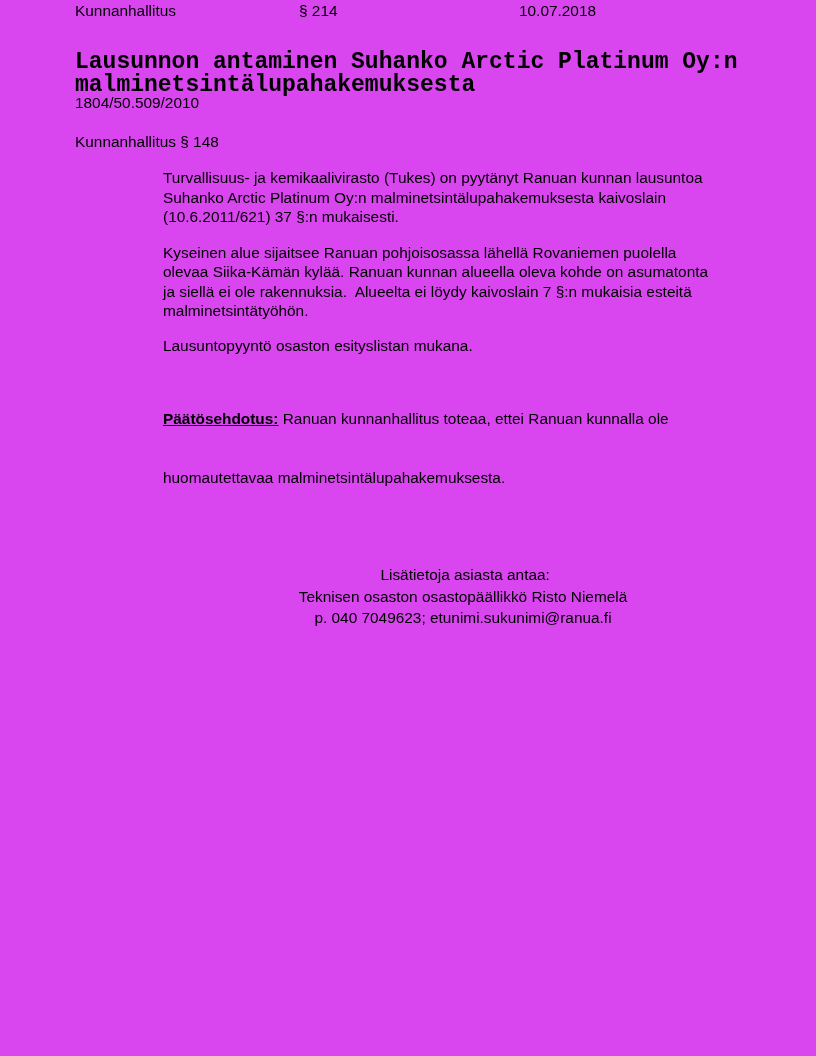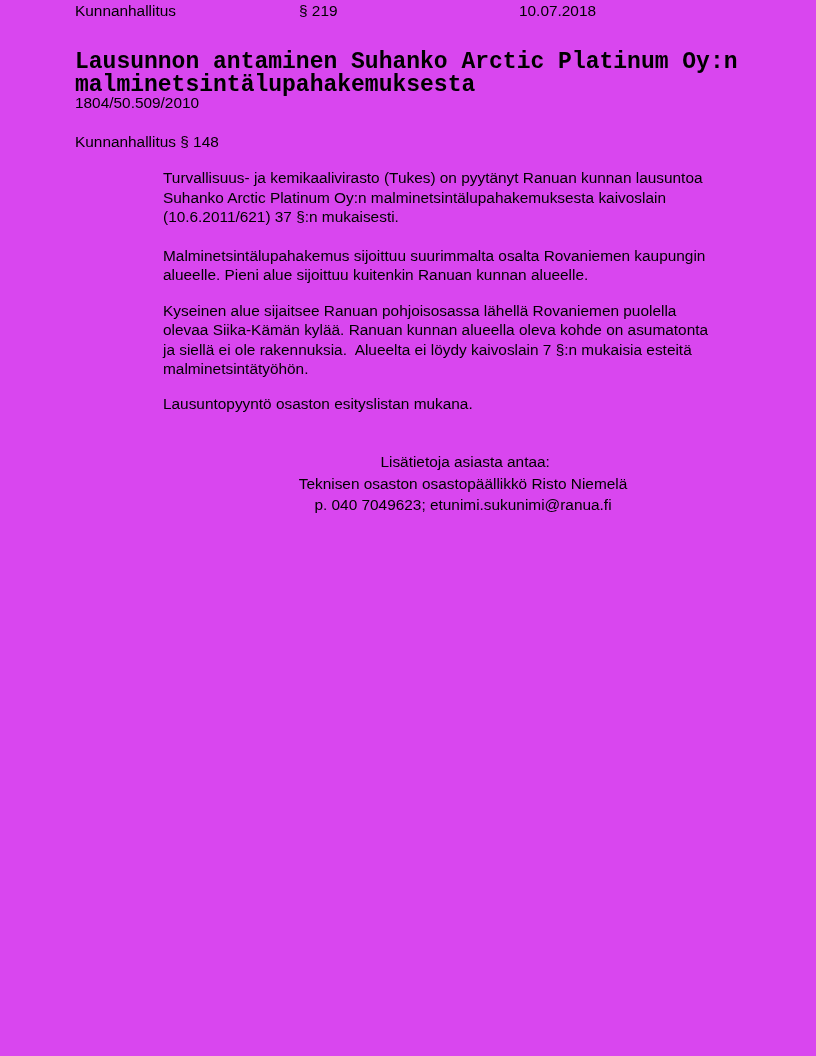--- a/index.html
+++ b/index.html
@@ -64,47 +64,49 @@
   }
   .contact-block { line-height: 21.5px; }
 </style>
 </head>
 <body>
 
 <div class="page">
 
   <div class="header-row">
     <span class="h-committee">Kunnanhallitus</span>
-    <span class="h-section">§ 219</span>
+    <span class="h-section">§ 214</span>
     <span class="h-date">10.07.2018</span>
   </div>
 
   <div class="doc-title">Lausunnon antaminen Suhanko Arctic Platinum Oy:n
 malminetsintälupahakemuksesta</div>
 
   <div class="case-number">1804/50.509/2010</div>
 
   <div class="section-heading">Kunnanhallitus § 148</div>
 
   <div class="body-col">
 
     <div class="para">Turvallisuus- ja kemikaalivirasto (Tukes) on pyytänyt Ranuan kunnan lausuntoa
 Suhanko Arctic Platinum Oy:n malminetsintälupahakemuksesta kaivoslain
 (10.6.2011/621) 37 §:n mukaisesti.</div>
 
-    <div class="para m19">Malminetsintälupahakemus sijoittuu suurimmalta osalta Rovaniemen kaupungin
-alueelle. Pieni alue sijoittuu kuitenkin Ranuan kunnan alueelle.</div>
 
     <div class="para">Kyseinen alue sijaitsee Ranuan pohjoisosassa lähellä Rovaniemen puolella
 olevaa Siika-Kämän kylää. Ranuan kunnan alueella oleva kohde on asumatonta
 ja siellä ei ole rakennuksia.  Alueelta ei löydy kaivoslain 7 §:n mukaisia esteitä
 malminetsintätyöhön.</div>
 
     <div class="para m15">Lausuntopyyntö osaston esityslistan mukana.</div>
 
+    <div class="para m15">
+      <div><span class="label">Päätösehdotus:</span><span class="pre"> Ranuan kunnanhallitus toteaa, ettei Ranuan kunnalla ole</span></div>
+      <div>huomautettavaa malminetsintälupahakemuksesta.</div>
+    </div>
 
 
     <div class="para m38 contact-block"> Lisätietoja asiasta antaa:
 Teknisen osaston osastopäällikkö Risto Niemelä
 p. 040 7049623; etunimi.sukunimi@ranua.fi</div>
 
   </div>
 
 </div>
 

